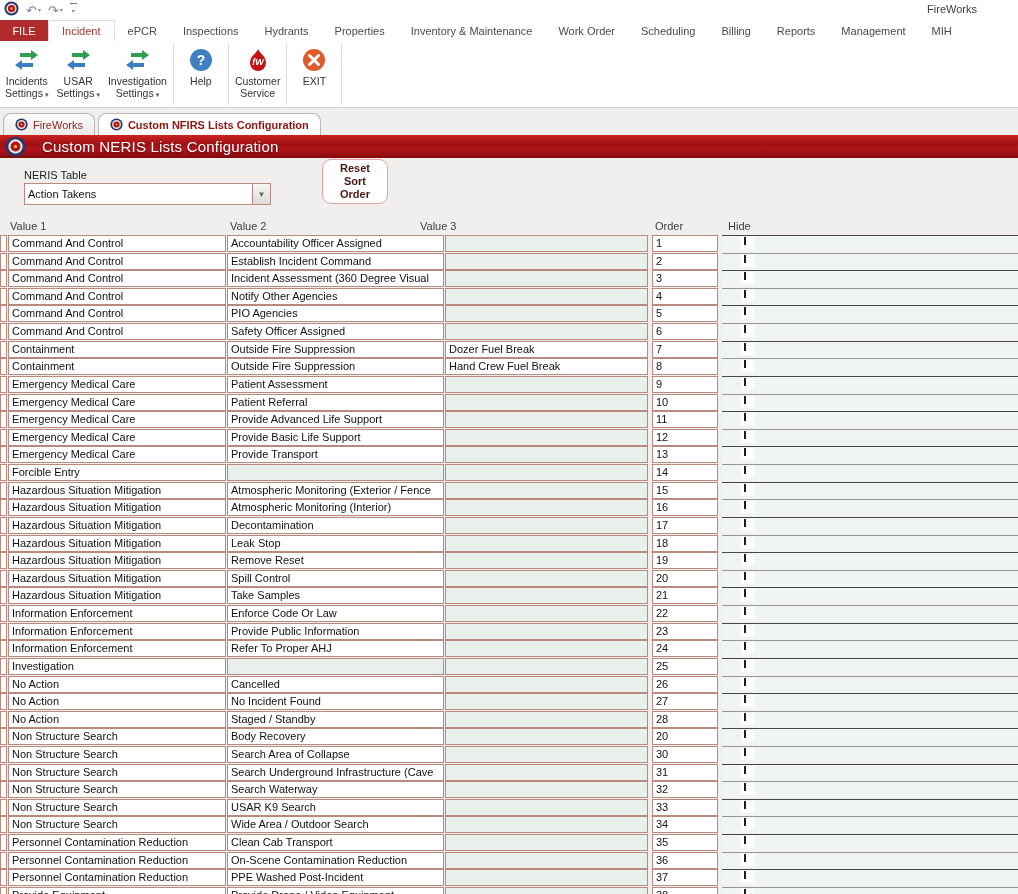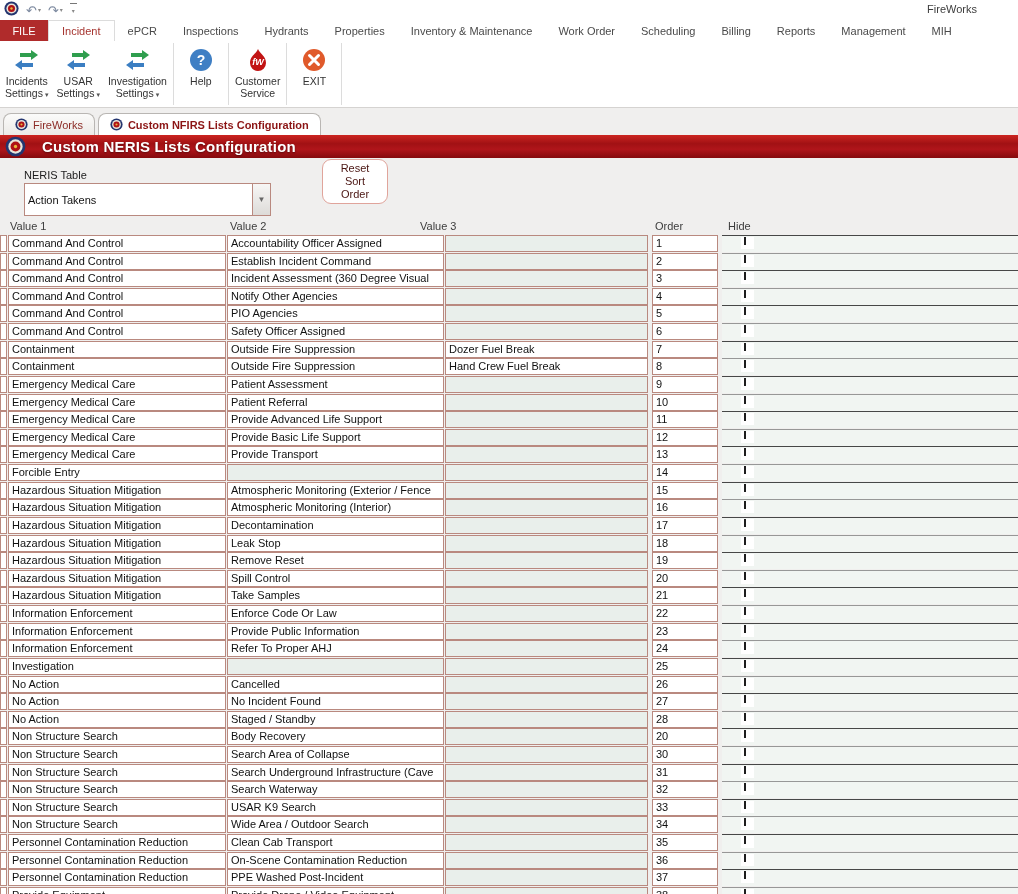--- a/index.html
+++ b/index.html
@@ -29,28 +29,28 @@
   .drop{font-size:7px;color:#555;margin-left:2px;}
 
   
   .doc-tabs{position:absolute;top:111px;left:0;height:24px;display:flex;align-items:flex-end;padding-left:3px;gap:3px;}
   .dtab{height:22px;display:flex;align-items:center;gap:5px;padding:0 11px;font-size:11px;color:#8c2b26;background:linear-gradient(#fbfbfa,#eceae7);border:1px solid #b9b6b3;border-bottom:none;border-radius:8px 8px 0 0;box-sizing:border-box;}
   .dtab.active{background:#fff;font-weight:bold;color:#8b1414;}
 
   
   .banner{position:absolute;top:135px;left:0;right:0;height:23px;background:linear-gradient(180deg,#cc2420 0%,#a11114 38%,#b0151a 62%,#850a0d 100%);display:flex;align-items:center;}
   .banner-logo{margin-left:5px;display:flex;align-items:center;}
-  .banner-title{margin-left:16px;font-size:15px;font-weight:bold;color:#fff;text-shadow:0 1px 2px rgba(0,0,0,.45);letter-spacing:.2px;}
+  .banner-title{margin-left:16px;font-size:15px;font-weight:normal;color:#fff;text-shadow:0 1px 2px rgba(0,0,0,.45);letter-spacing:.2px;}
 
   
   .lbl-neris{position:absolute;left:24px;top:169px;font-size:11px;color:#1c1c1c;}
-  .combo{position:absolute;left:24px;top:183px;width:247px;height:33px;background:#fff;border:1px solid #b9897f;box-sizing:border-box;font-size:11px;display:flex;align-items:stretch;}
+  .combo{position:absolute;left:24px;top:183px;width:247px;height:22px;background:#fff;border:1px solid #b9897f;box-sizing:border-box;font-size:11px;display:flex;align-items:stretch;}
   .combo-text{flex:1;padding-left:3px;display:flex;align-items:center;color:#111;white-space:nowrap;overflow:hidden;}
   .combo-arrow{width:17px;background:linear-gradient(#f7f6f5,#dddbd8);border-left:1px solid #b9897f;display:flex;align-items:center;justify-content:center;color:#666;font-size:8px;}
-  .reset-btn{position:absolute;left:322px;top:159px;width:66px;height:45px;background:#fff;border:1px solid #e0a49b;border-radius:9px;font-weight:normal;font-size:11px;color:#4a1512;display:flex;align-items:center;justify-content:center;text-align:center;padding:0 7px;box-sizing:border-box;line-height:13px;cursor:default;}
+  .reset-btn{position:absolute;left:322px;top:159px;width:66px;height:45px;background:#fff;border:1px solid #e0a49b;border-radius:9px;font-weight:bold;font-size:11px;color:#4a1512;display:flex;align-items:center;justify-content:center;text-align:center;padding:0 7px;box-sizing:border-box;line-height:13px;cursor:default;}
 
   
   .ghdr{position:absolute;top:220px;font-size:11px;color:#3d3d3d;}
   .rows{position:absolute;top:235px;left:0;right:0;bottom:0;overflow:hidden;}
   .grow{position:absolute;left:0;width:100%;height:18px;}
   .cellbox{position:absolute;top:0;height:17px;border:1px solid #b9897f;background:#fff;font-size:11px;line-height:15px;padding:0 3px;white-space:nowrap;overflow:hidden;color:#111;box-sizing:border-box;}
   .cellbox.empty{background:#e9efeb;}
   .c-margin{left:0;width:7px;padding:0;}
   .c-v1{left:8px;width:218px;}
   .c-v2{left:227px;width:217px;}

